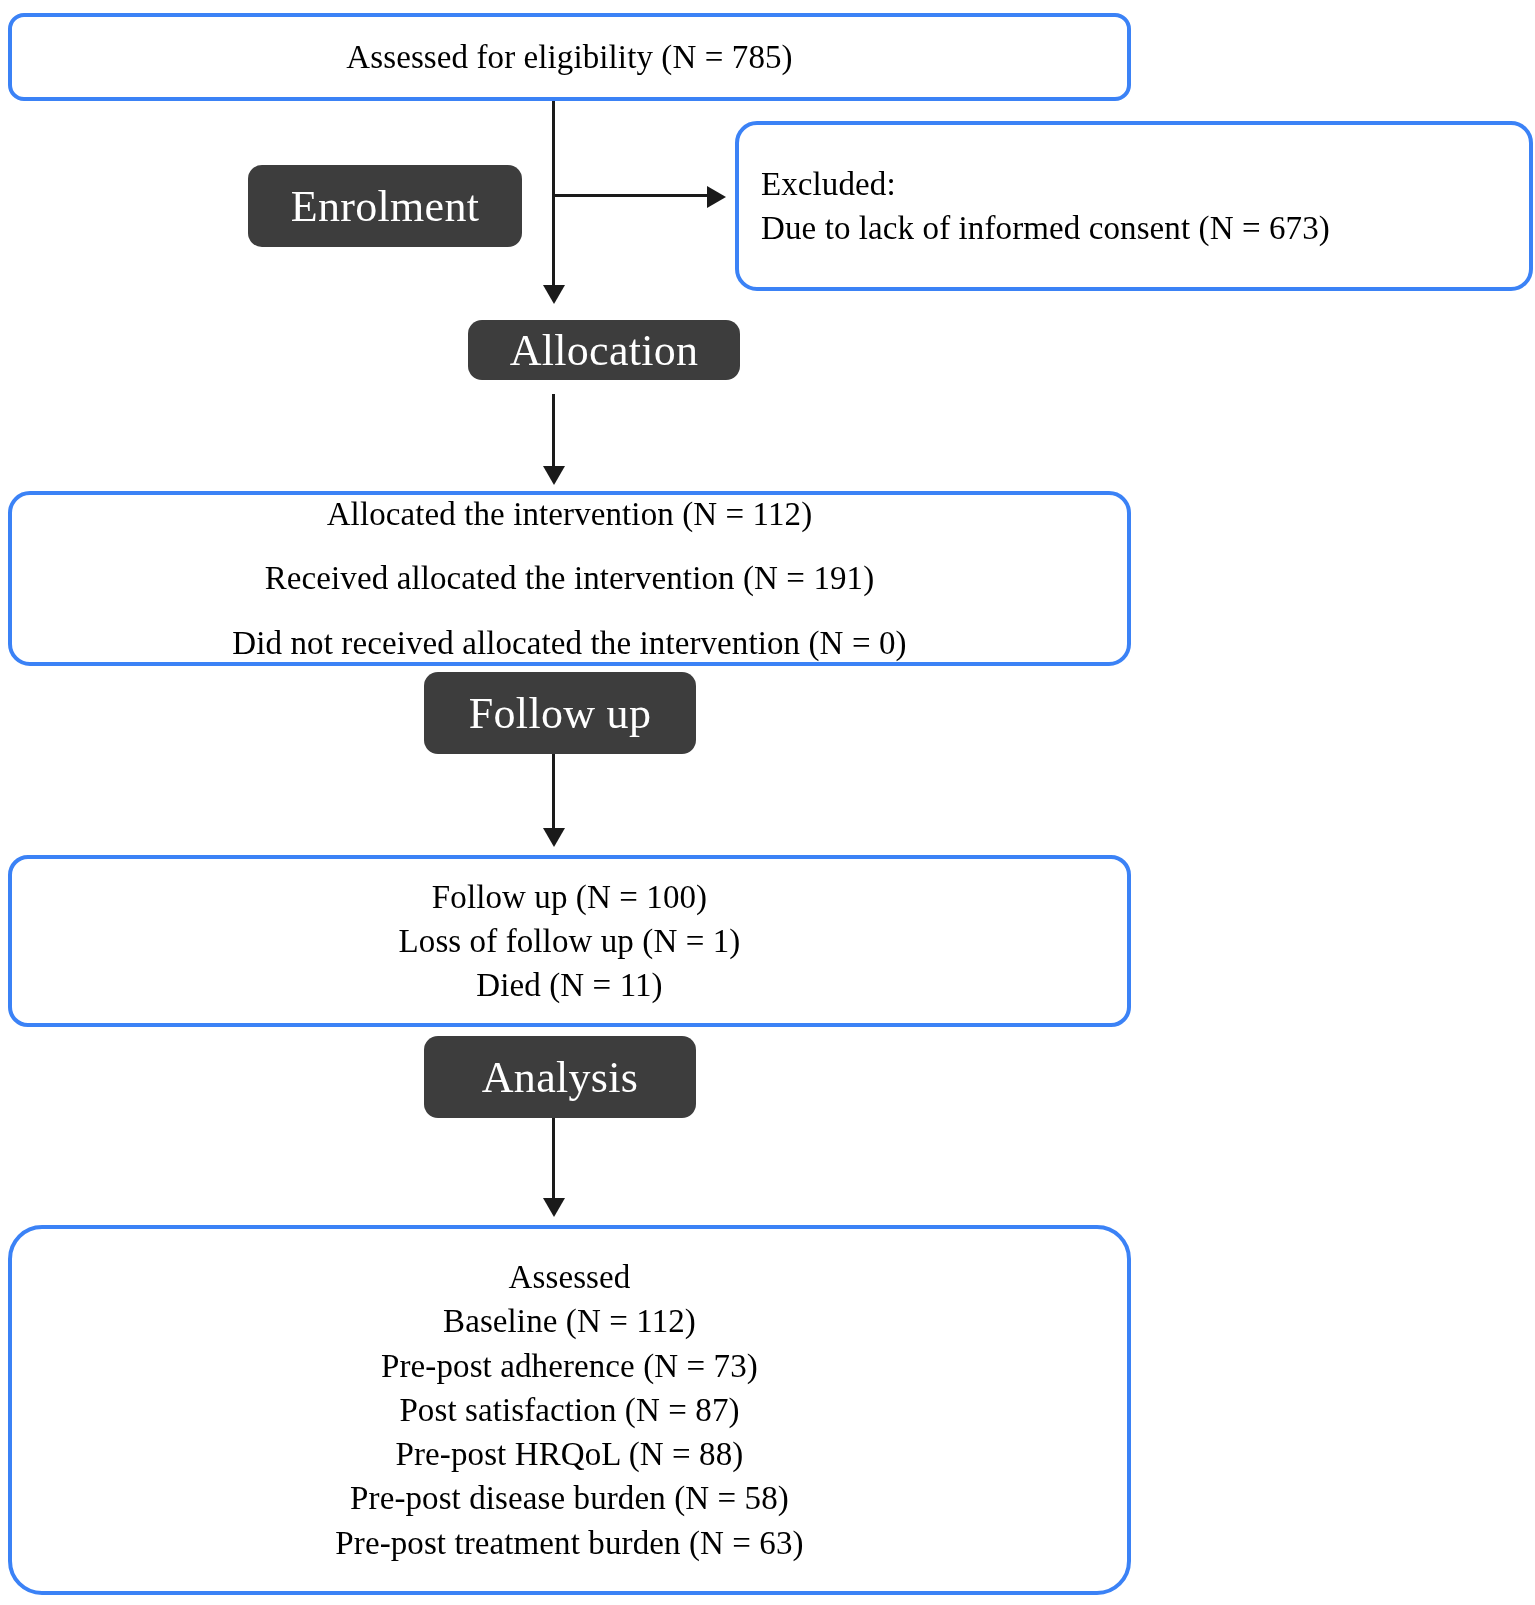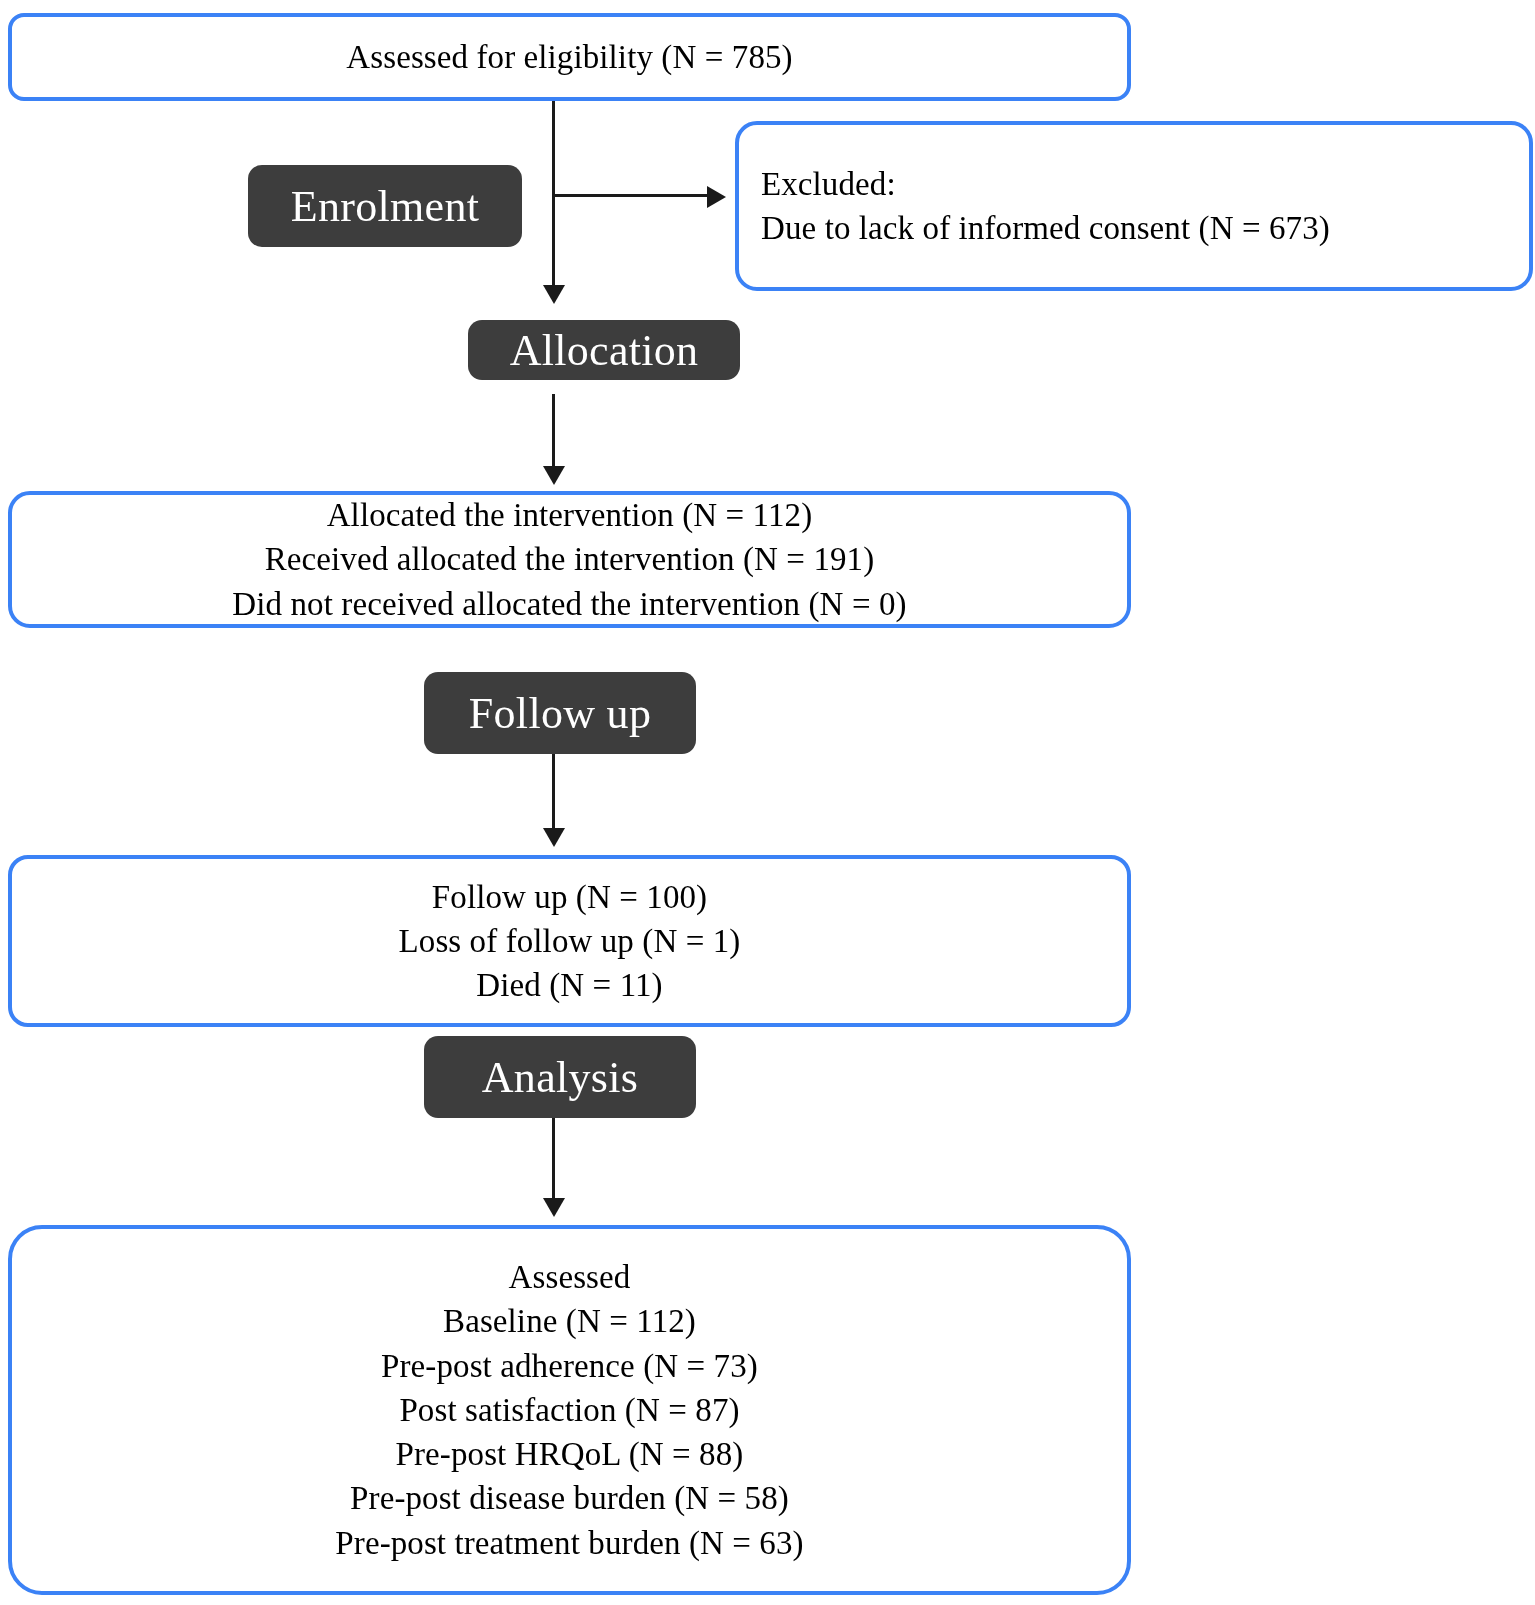--- a/index.html
+++ b/index.html
@@ -78,21 +78,21 @@
     width: 0;
     height: 0;
     border-top: 11px solid transparent;
     border-bottom: 11px solid transparent;
     border-left: 19px solid #1a1a1a;
   }
 
   
   #box-eligibility { left: 8px;  top: 13px;   width: 1123px; height: 88px;  border-radius: 16px; }
   #box-excluded    { left: 727px; top: 121px; width: 798px;  height: 170px; border-radius: 22px; }
-  #box-allocated   { left: 8px;  top: 491px;  width: 1123px; height: 137px; border-radius: 22px; }
+  #box-allocated   { left: 8px;  top: 491px;  width: 1123px; height: 175px; border-radius: 22px; gap: 20px; }
   #box-followup    { left: 8px;  top: 855px;  width: 1123px; height: 172px; border-radius: 20px; }
   #box-analysed    { left: 8px;  top: 1225px; width: 1123px; height: 370px; border-radius: 34px; }
 
   #stage-enrolment { left: 248px; top: 165px;  width: 274px; height: 82px; }
   #stage-allocation{ left: 424px; top: 320px;  width: 272px; height: 60px; margin-left: 44px; }
   #stage-followup  { left: 424px; top: 672px;  width: 272px; height: 82px; text-align: center; }
   #stage-analysis  { left: 424px; top: 1036px; width: 272px; height: 82px; }
 </style>
 </head>
 <body>

